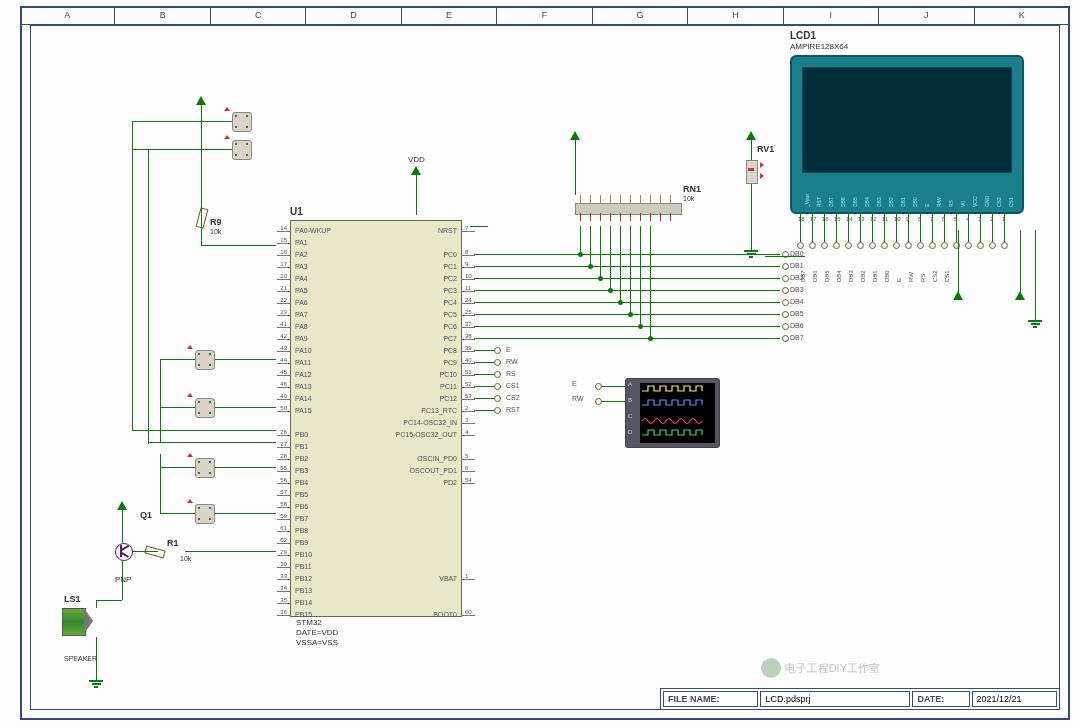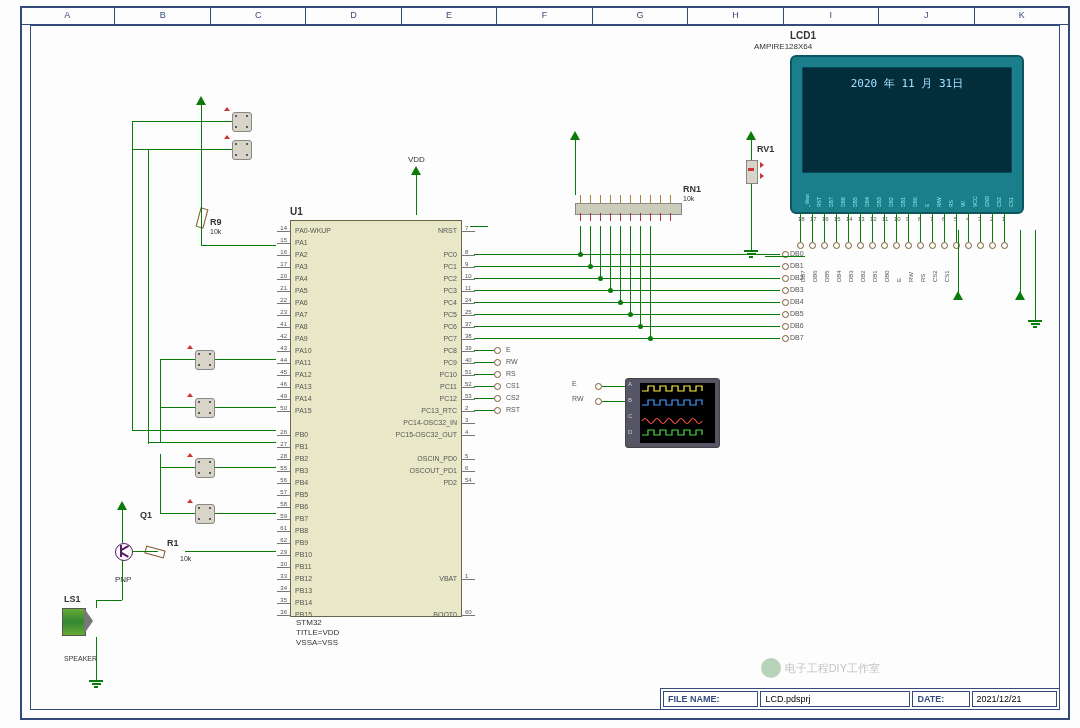--- a/index.html
+++ b/index.html
@@ -271,28 +271,27 @@
         <div class="pin-tick" style="left: 170px; top: 262px; width: 14px; height: 1px;"></div>
         <div class="pin" style="right: 4px; top: 354px;">VBAT</div>
         <div class="pin-num" style="left: 174px; top: 352px;">1</div>
         <div class="pin-tick" style="left: 170px; top: 358px; width: 14px; height: 1px;"></div>
         <div class="pin" style="right: 4px; top: 390px;">BOOT0</div>
         <div class="pin-num" style="left: 174px; top: 388px;">60</div>
         <div class="pin-tick" style="left: 170px; top: 394px; width: 14px; height: 1px;"></div>
       </div>
   </div>
   <div class="val-label" style="left:296px;top:618px;">STM32</div>
-  <div class="val-label" style="left:296px;top:628px;">TITLE=VDD</div>
+  <div class="val-label" style="left:296px;top:628px;">DATE=VDD</div>
   <div class="val-label" style="left:296px;top:638px;">VSSA=VSS</div>
 
   <div class="ref-label" style="left:790px;top:30px;">LCD1</div>
-  <div class="val-label" style="left:754px;top:42px;">AMPIRE128X64</div>
+  <div class="val-label" style="left:790px;top:42px;">AMPIRE128X64</div>
   <div class="lcd-module" style="left:790px;top:55px;width:230px;height:155px;">
     <div class="lcd-screen" style="left:10px;top:10px;right:10px;height:100px;">
-      <div style="font-size:11px;padding:4px 0;">2020 年 11 月 31日</div>
     </div>
     <div id="lcd-internal-pins">
         <div class="lcd-pin2" style="left: 12px; top: 150px;">_Vout</div>
         <div class="lcd-pin2" style="left: 24px; top: 150px;">RST</div>
         <div class="lcd-pin2" style="left: 36px; top: 150px;">DB7</div>
         <div class="lcd-pin2" style="left: 48px; top: 150px;">DB6</div>
         <div class="lcd-pin2" style="left: 60px; top: 150px;">DB5</div>
         <div class="lcd-pin2" style="left: 72px; top: 150px;">DB4</div>
         <div class="lcd-pin2" style="left: 84px; top: 150px;">DB3</div>
         <div class="lcd-pin2" style="left: 96px; top: 150px;">DB2</div>

